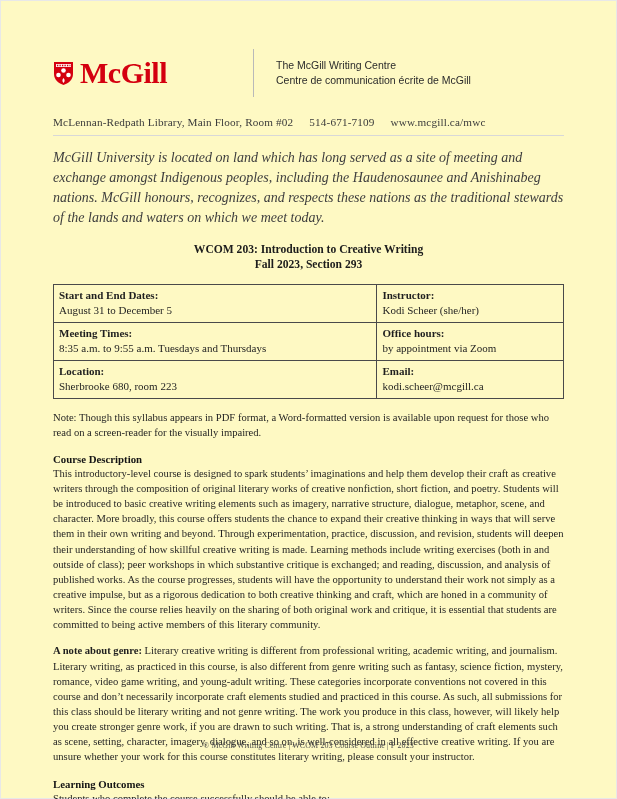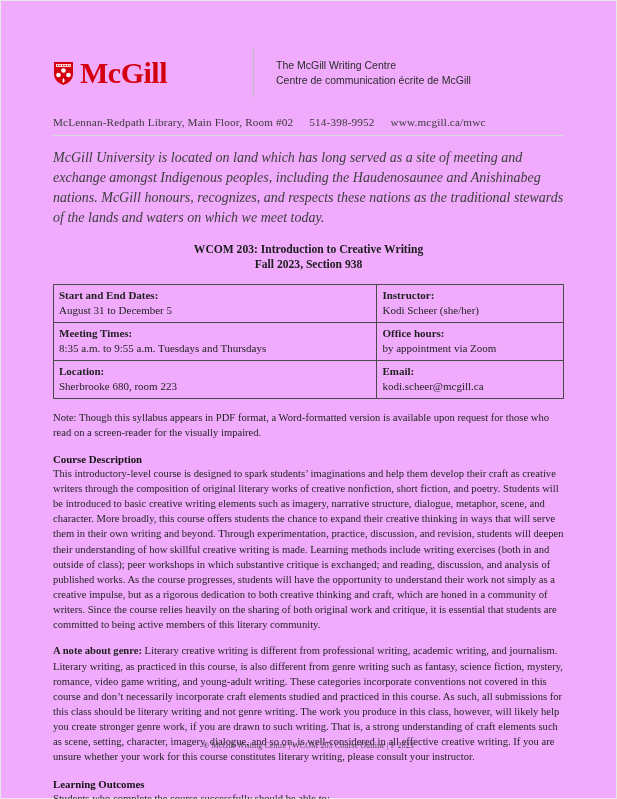--- a/index.html
+++ b/index.html
@@ -11,21 +11,21 @@
     width: 617px;
     height: 799px;
     overflow: hidden;
     font-family: "Liberation Serif", serif;
   }
   .page {
     position: relative;
     box-sizing: border-box;
     width: 617px;
     height: 799px;
-    background: #f0abfc;
+    background: #fef9c3;
     border: 1px solid #e8e8e8;
     padding: 40px 52px 0 52px;
   }
 
   
   .letterhead {
     display: flex;
     align-items: center;
     height: 52px;
     margin-top: 6px;
@@ -192,29 +192,29 @@
 
     <div class="vdivider"></div>
 
     <div class="unit-names">
       <div>The McGill Writing Centre</div>
       <div>Centre de communication écrite de McGill</div>
     </div>
   </div>
 
   <div class="addressline">
-    <span>McLennan-Redpath Library, Main Floor, Room #02</span><span class="sp"></span><span>514-398-9952</span><span class="sp"></span><span>www.mcgill.ca/mwc</span>
+    <span>McLennan-Redpath Library, Main Floor, Room #02</span><span class="sp"></span><span>514-671-7109</span><span class="sp"></span><span>www.mcgill.ca/mwc</span>
   </div>
   <div class="rule"></div>
 
   <div class="land">McGill University is located on land which has long served as a site of meeting and exchange amongst Indigenous peoples, including the Haudenosaunee and Anishinabeg nations. McGill honours, recognizes, and respects these nations as the traditional stewards of the lands and waters on which we meet today.</div>
 
   <div class="course-title">
     <div>WCOM 203: Introduction to Creative Writing</div>
-    <div>Fall 2023, Section 938</div>
+    <div>Fall 2023, Section 293</div>
   </div>
 
   <table class="info">
     <tbody>
       <tr>
         <td class="left">
           <span class="cell-label">Start and End Dates:</span>
           <span class="cell-value">August 31 to December 5</span>
         </td>
         <td class="right">

